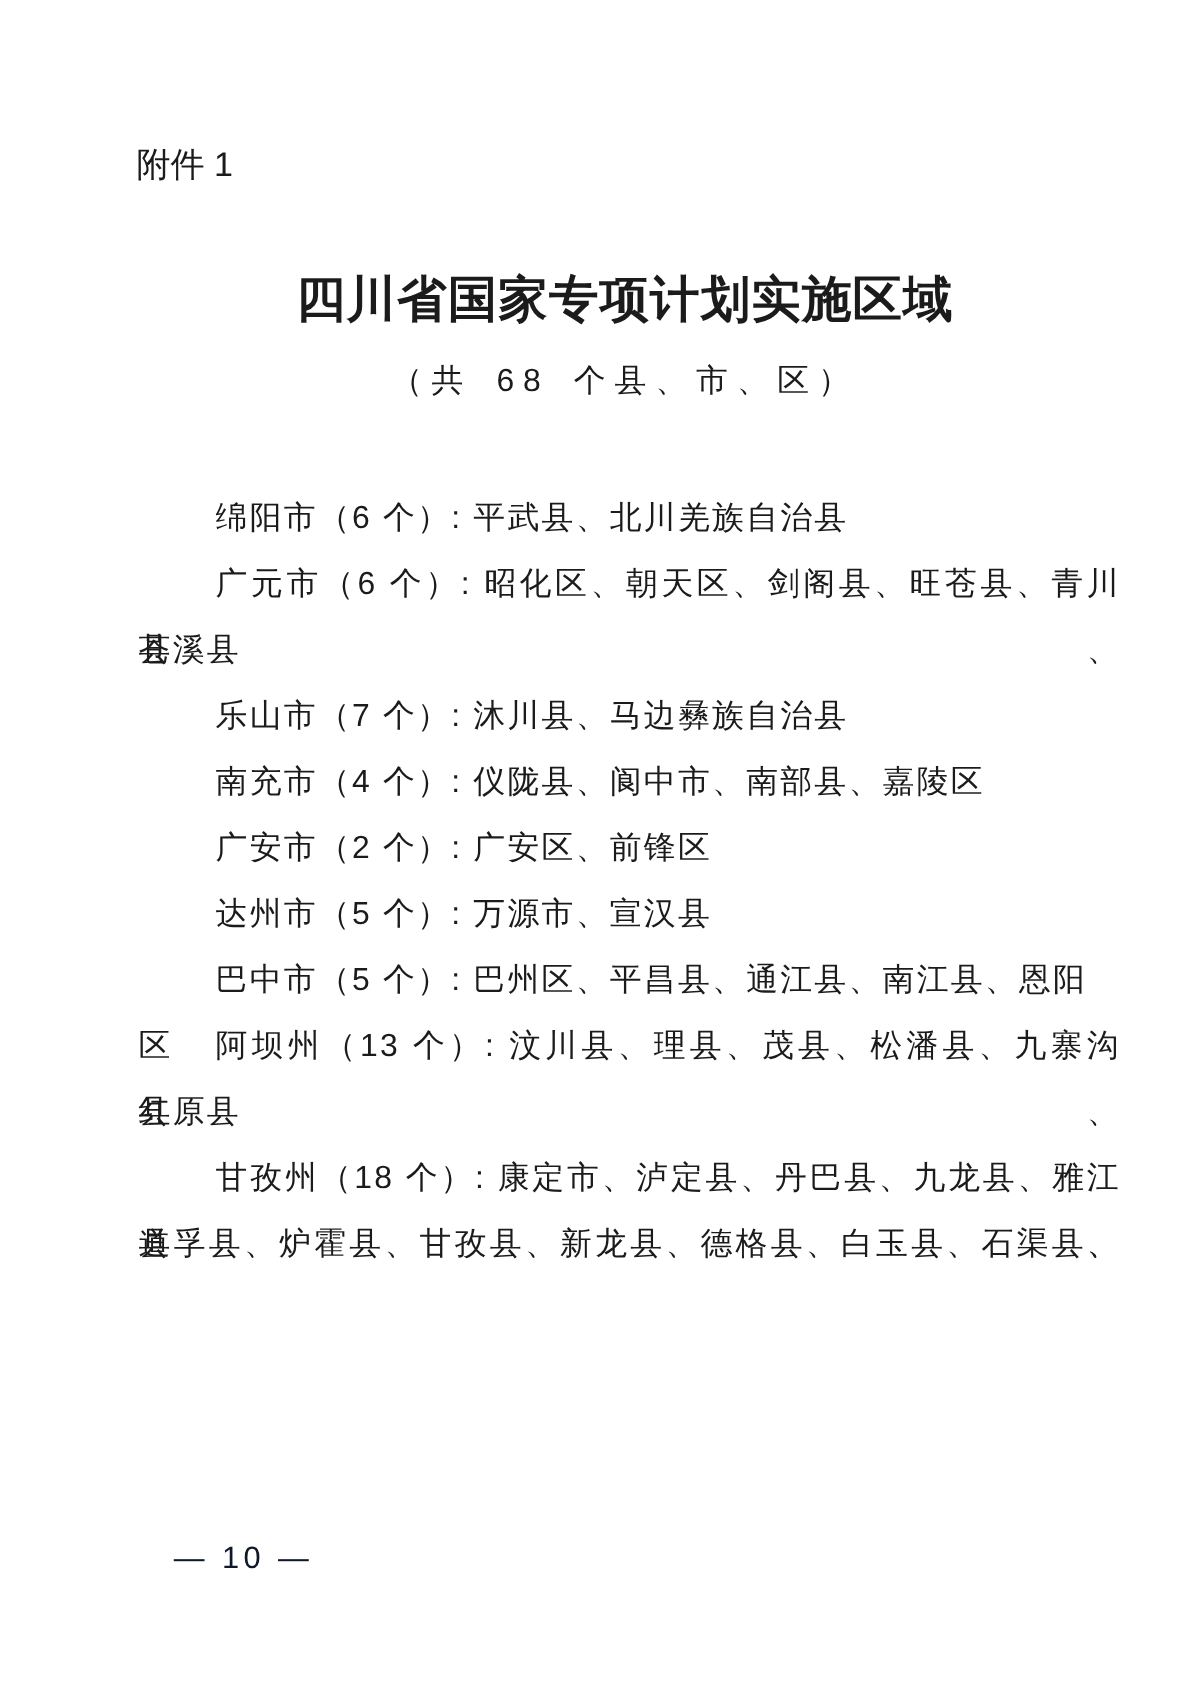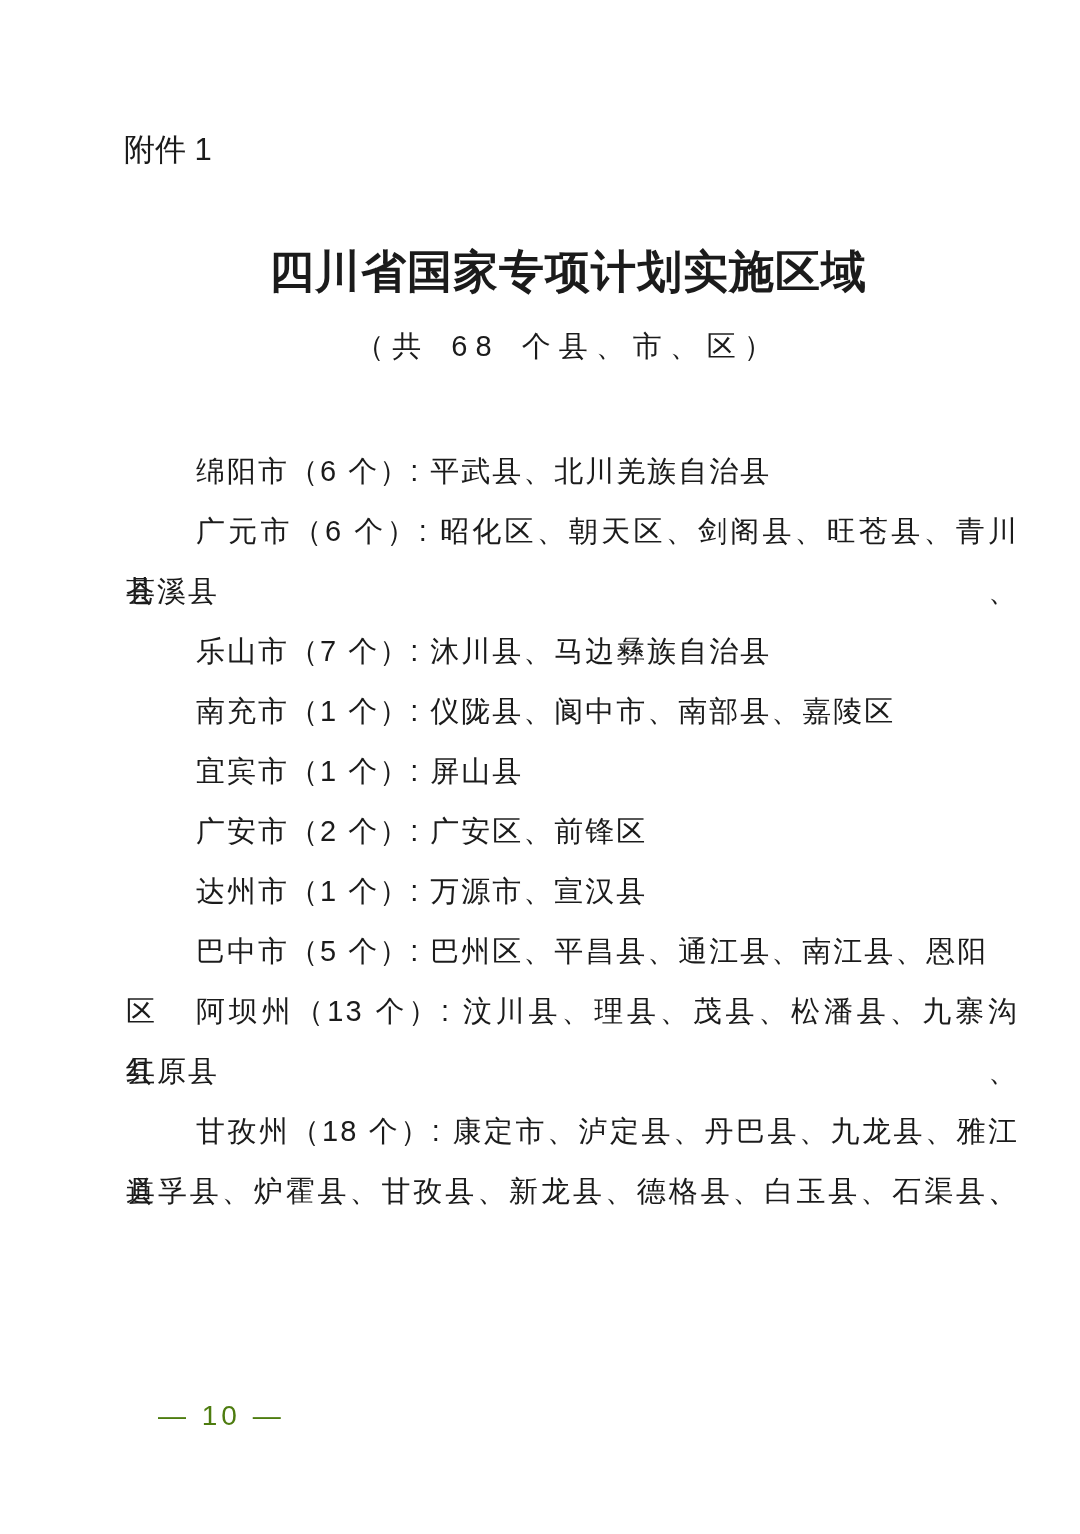--- a/index.html
+++ b/index.html
@@ -59,43 +59,42 @@
   .fill {
     text-align: justify;
     text-align-last: justify;
   }
   .page-number {
     position: absolute;
     left: 130px;
     top: 1400px;
     font-size: 28px;
     letter-spacing: 4px;
-    color: #4d7c0f;
+    color: #0f172a;
   }
 </style>
 </head>
 <body>
 
 <div class="page">
 
   <div class="attachment-label">附件 1</div>
 
   <div class="doc-title">四川省国家专项计划实施区域</div>
 
   <div class="doc-subtitle">（共 68 个县、市、区）</div>
 
   <div class="doc-body">
     <div class="line indent">绵阳市（6 个）: 平武县、北川羌族自治县</div>
     <div class="line indent fill">广元市（6 个）: 昭化区、朝天区、剑阁县、旺苍县、青川县、</div>
     <div class="line">苍溪县</div>
     <div class="line indent">乐山市（7 个）: 沐川县、马边彝族自治县</div>
-    <div class="line indent">南充市（1 个）: 仪陇县、阆中市、南部县、嘉陵区</div>
-    <div class="line indent">宜宾市（1 个）: 屏山县</div>
+    <div class="line indent">南充市（4 个）: 仪陇县、阆中市、南部县、嘉陵区</div>
     <div class="line indent">广安市（2 个）: 广安区、前锋区</div>
-    <div class="line indent">达州市（1 个）: 万源市、宣汉县</div>
+    <div class="line indent">达州市（5 个）: 万源市、宣汉县</div>
     <div class="line indent">巴中市（5 个）: 巴州区、平昌县、通江县、南江县、恩阳区</div>
     <div class="line indent fill">阿坝州（13 个）: 汶川县、理县、茂县、松潘县、九寨沟县、</div>
     <div class="line">红原县</div>
     <div class="line indent fill">甘孜州（18 个）: 康定市、泸定县、丹巴县、九龙县、雅江县、</div>
     <div class="line fill">道孚县、炉霍县、甘孜县、新龙县、德格县、白玉县、石渠县、</div>
   </div>
 
   <div class="page-number">— 10 —</div>
 
 </div>

